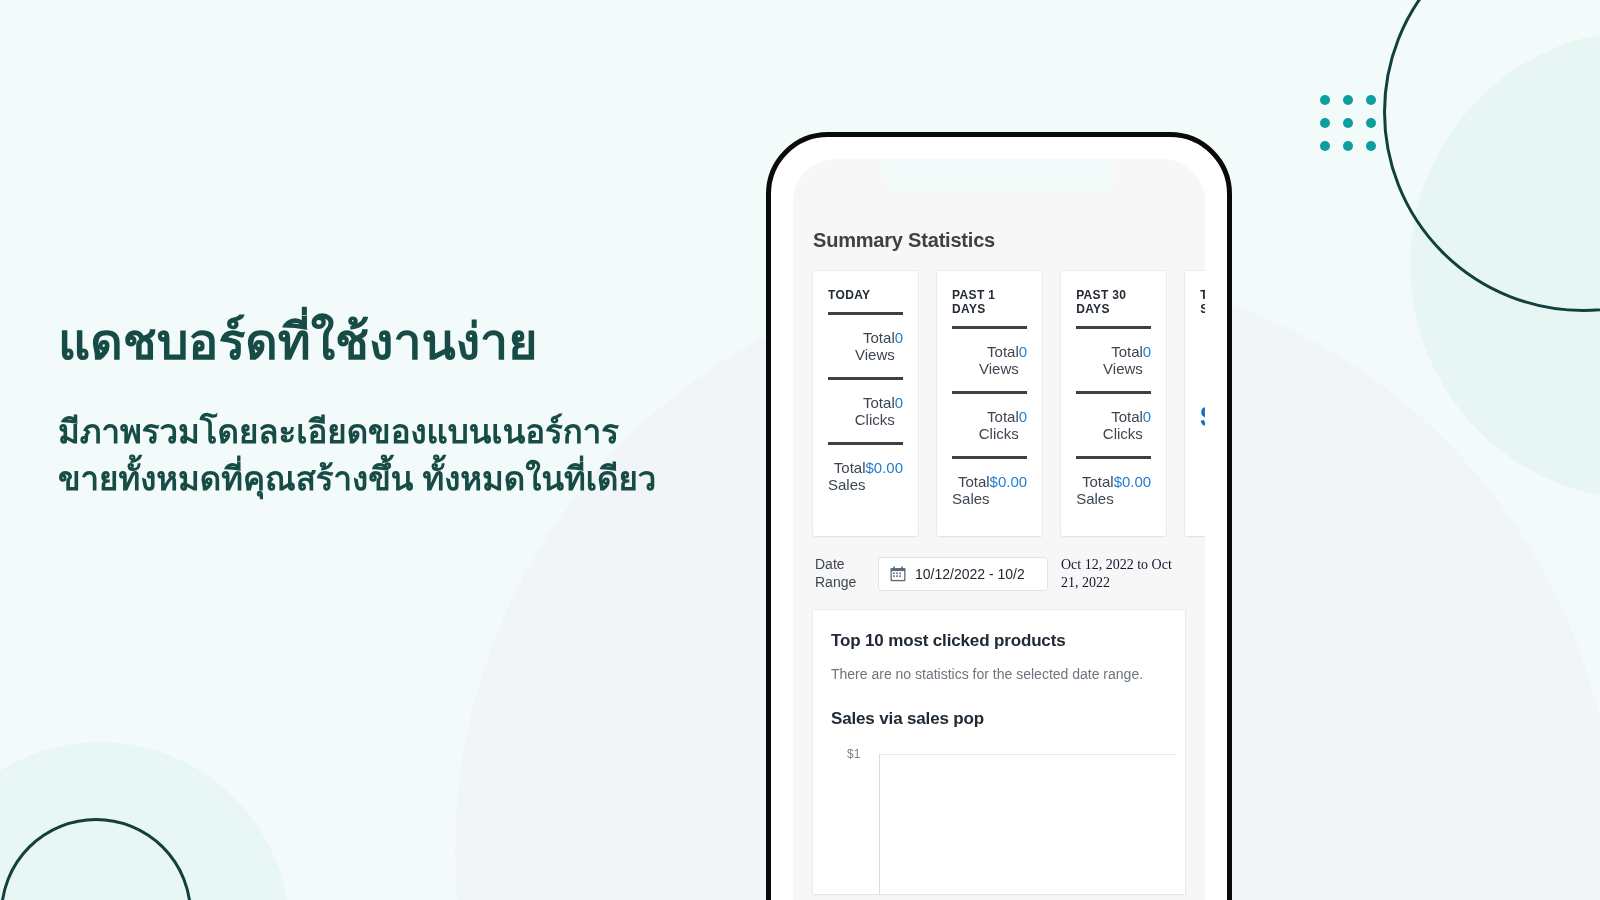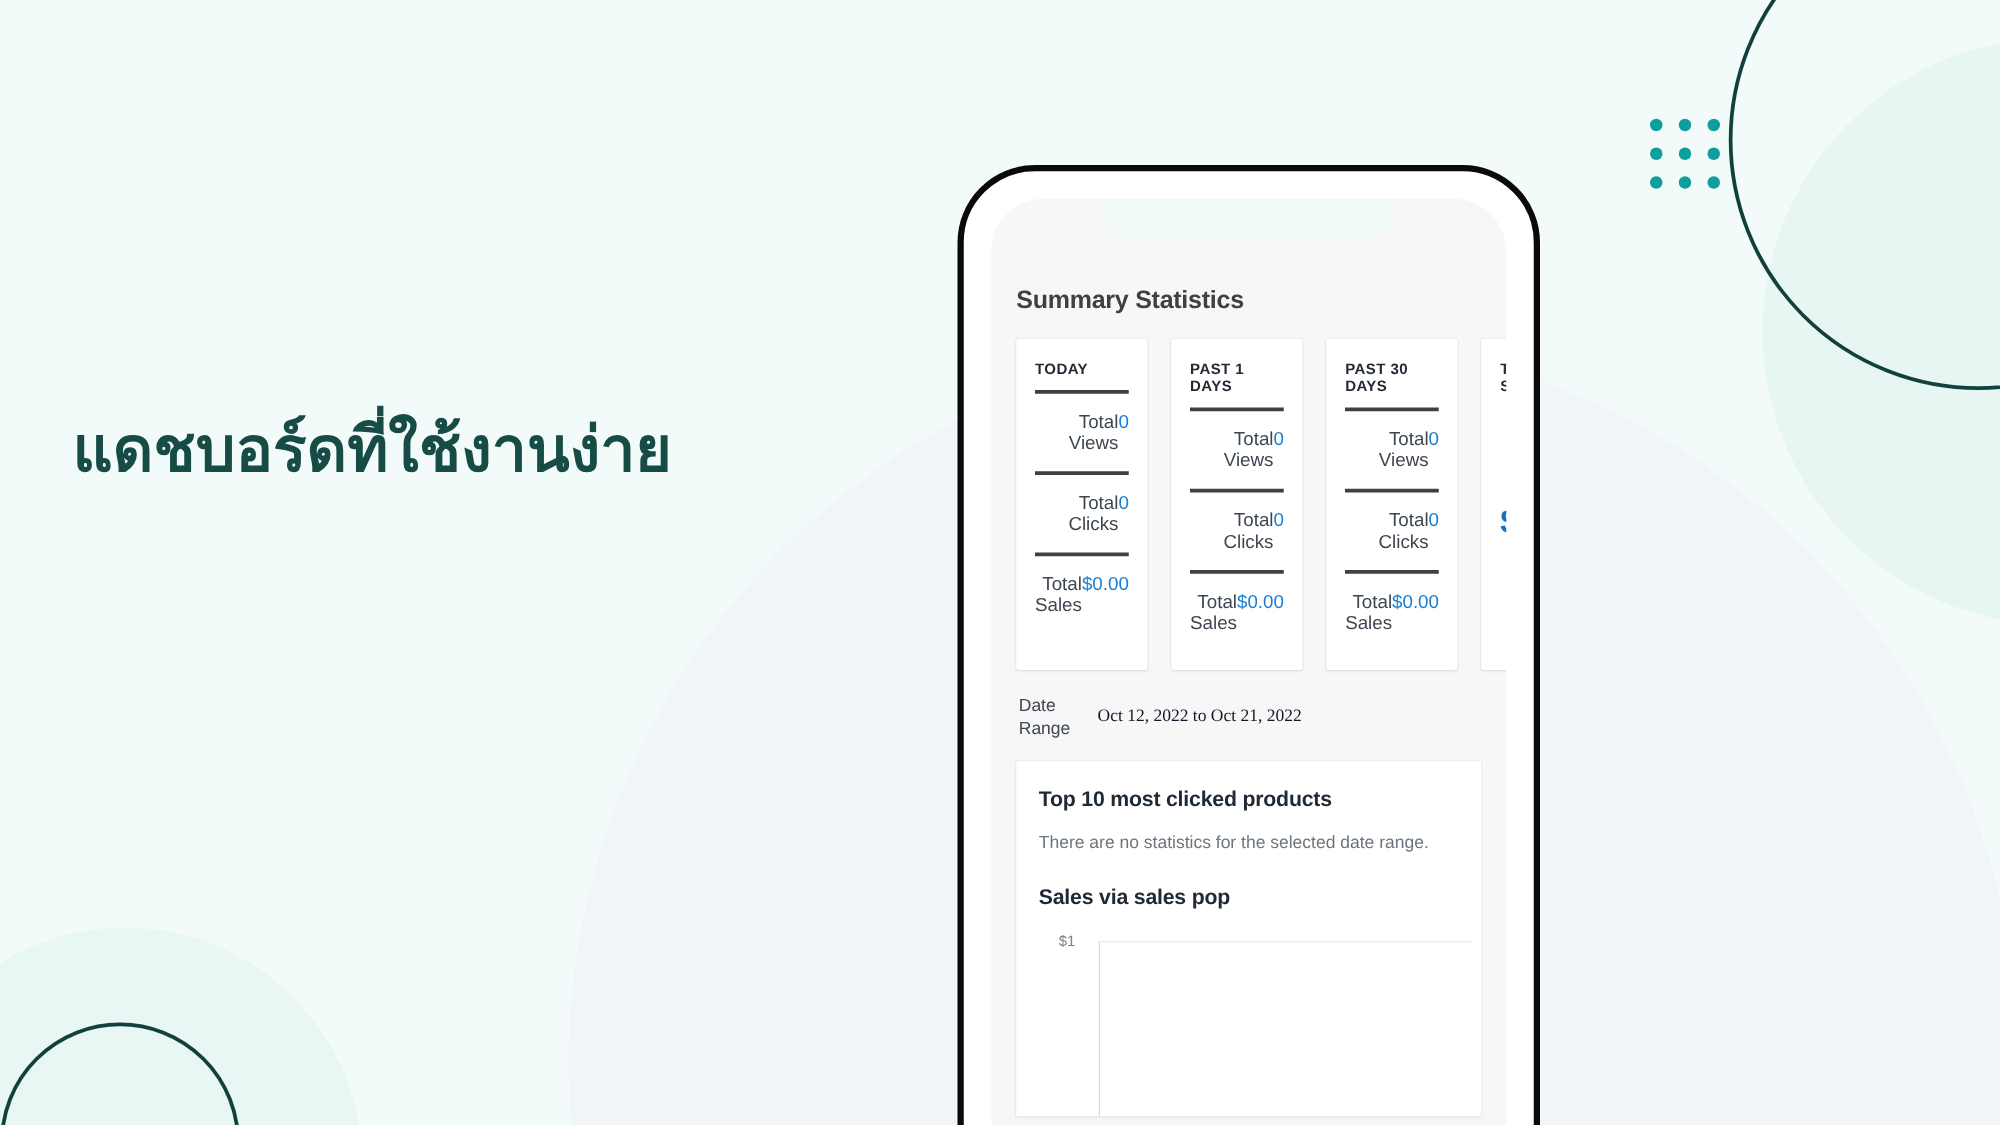--- a/index.html
+++ b/index.html
@@ -61,21 +61,21 @@
     display:grid;
     grid-template-columns:repeat(3, 10px);
     grid-template-rows:repeat(3, 10px);
     gap:13px;
   }
   .dot-grid i { display:block; width:10px; height:10px; border-radius:50%; background:#0f9e9e; }
 
   
   .copy {
     position:absolute;
-    left:58px; top:330px;
+    left:58px; top:312px;
     width:700px;
     color:#174c46;
   }
   .headline {
     font-size:50px;
     font-weight:bold;
     line-height:1.22;
     letter-spacing:0px;
     white-space:nowrap;
   }
@@ -274,20 +274,22 @@
     <i></i>
     <i></i>
     <i></i>
     <i></i>
   </div>
 </div>
 
 <div class="copy">
   <h1 class="headline">แดชบอร์ดที่ใช้งานง่าย</h1>
   <div class="subcopy">
+    <span>มีภาพรวมโดยละเอียดของแบนเนอร์การ</span>
+    <span>ขายทั้งหมดที่คุณสร้างขึ้น ทั้งหมดในที่เดียว</span>
   </div>
 </div>
 
 <div class="phone">
   <div class="phone-screen">
     <div class="notch"></div>
 
     <div class="screen-inner">
 
       <div class="screen-title">Summary Statistics</div>
@@ -347,20 +349,37 @@
           <div class="big-amount">$0.00</div>
         </div>
 
       </div>
 
       <div class="date-row">
         <div class="date-label">
           <span>Date</span><br>
           <span>Range</span>
         </div>
+        <div class="date-input">
+          <span class="cal-icon">
+            <svg width="16" height="16" viewBox="0 0 16 16" aria-hidden="true">
+              <rect x="0.5" y="2" width="15" height="13.2" rx="1.2" fill="#5c6b7a"></rect>
+              <rect x="1.8" y="5.1" width="12.4" height="8.8" fill="#ffffff"></rect>
+              <rect x="3.3" y="0.2" width="1.5" height="3.2" rx="0.6" fill="#5c6b7a"></rect>
+              <rect x="11.2" y="0.2" width="1.5" height="3.2" rx="0.6" fill="#5c6b7a"></rect>
+              <rect x="3.1" y="6.5" width="1.7" height="1.6" fill="#5c6b7a"></rect>
+              <rect x="6.2" y="6.5" width="1.7" height="1.6" fill="#5c6b7a"></rect>
+              <rect x="9.3" y="6.5" width="1.7" height="1.6" fill="#5c6b7a"></rect>
+              <rect x="3.1" y="9.3" width="1.7" height="1.6" fill="#5c6b7a"></rect>
+              <rect x="6.2" y="9.3" width="1.7" height="1.6" fill="#5c6b7a"></rect>
+              <rect x="9.3" y="9.3" width="1.7" height="1.6" fill="#5c6b7a"></rect>
+            </svg>
+          </span>
+          <span class="date-value" title="MM/DD/YYYY - MM/DD/YYYY">10/12/2022 - 10/2</span>
+        </div>
         <div class="date-resolved">Oct 12, 2022 to Oct 21, 2022</div>
       </div>
 
       <div class="panel">
         <div class="panel-title">Top 10 most clicked products</div>
         <div class="panel-empty">There are no statistics for the selected date range.</div>
         <div class="panel-title second">Sales via sales pop</div>
 
         <div class="chart">
           <div class="chart-ytick">$1</div>

